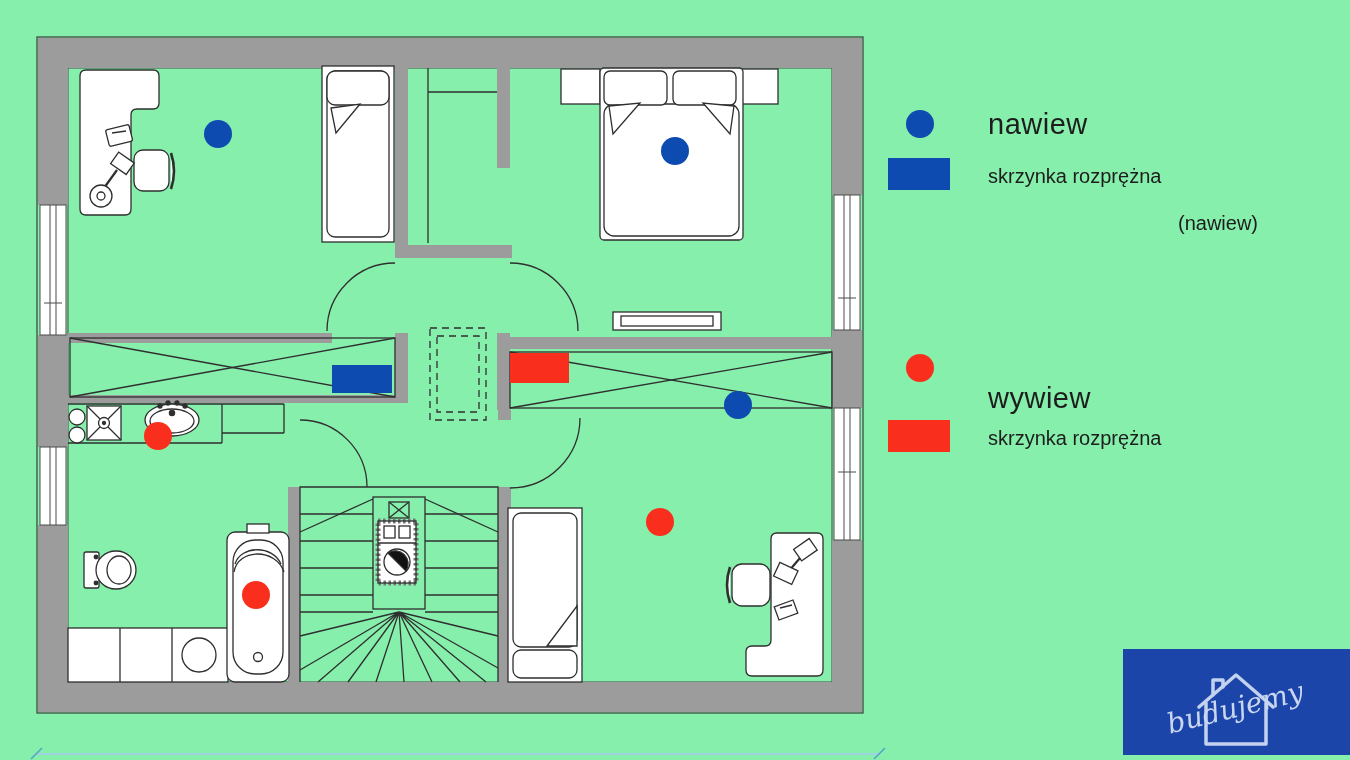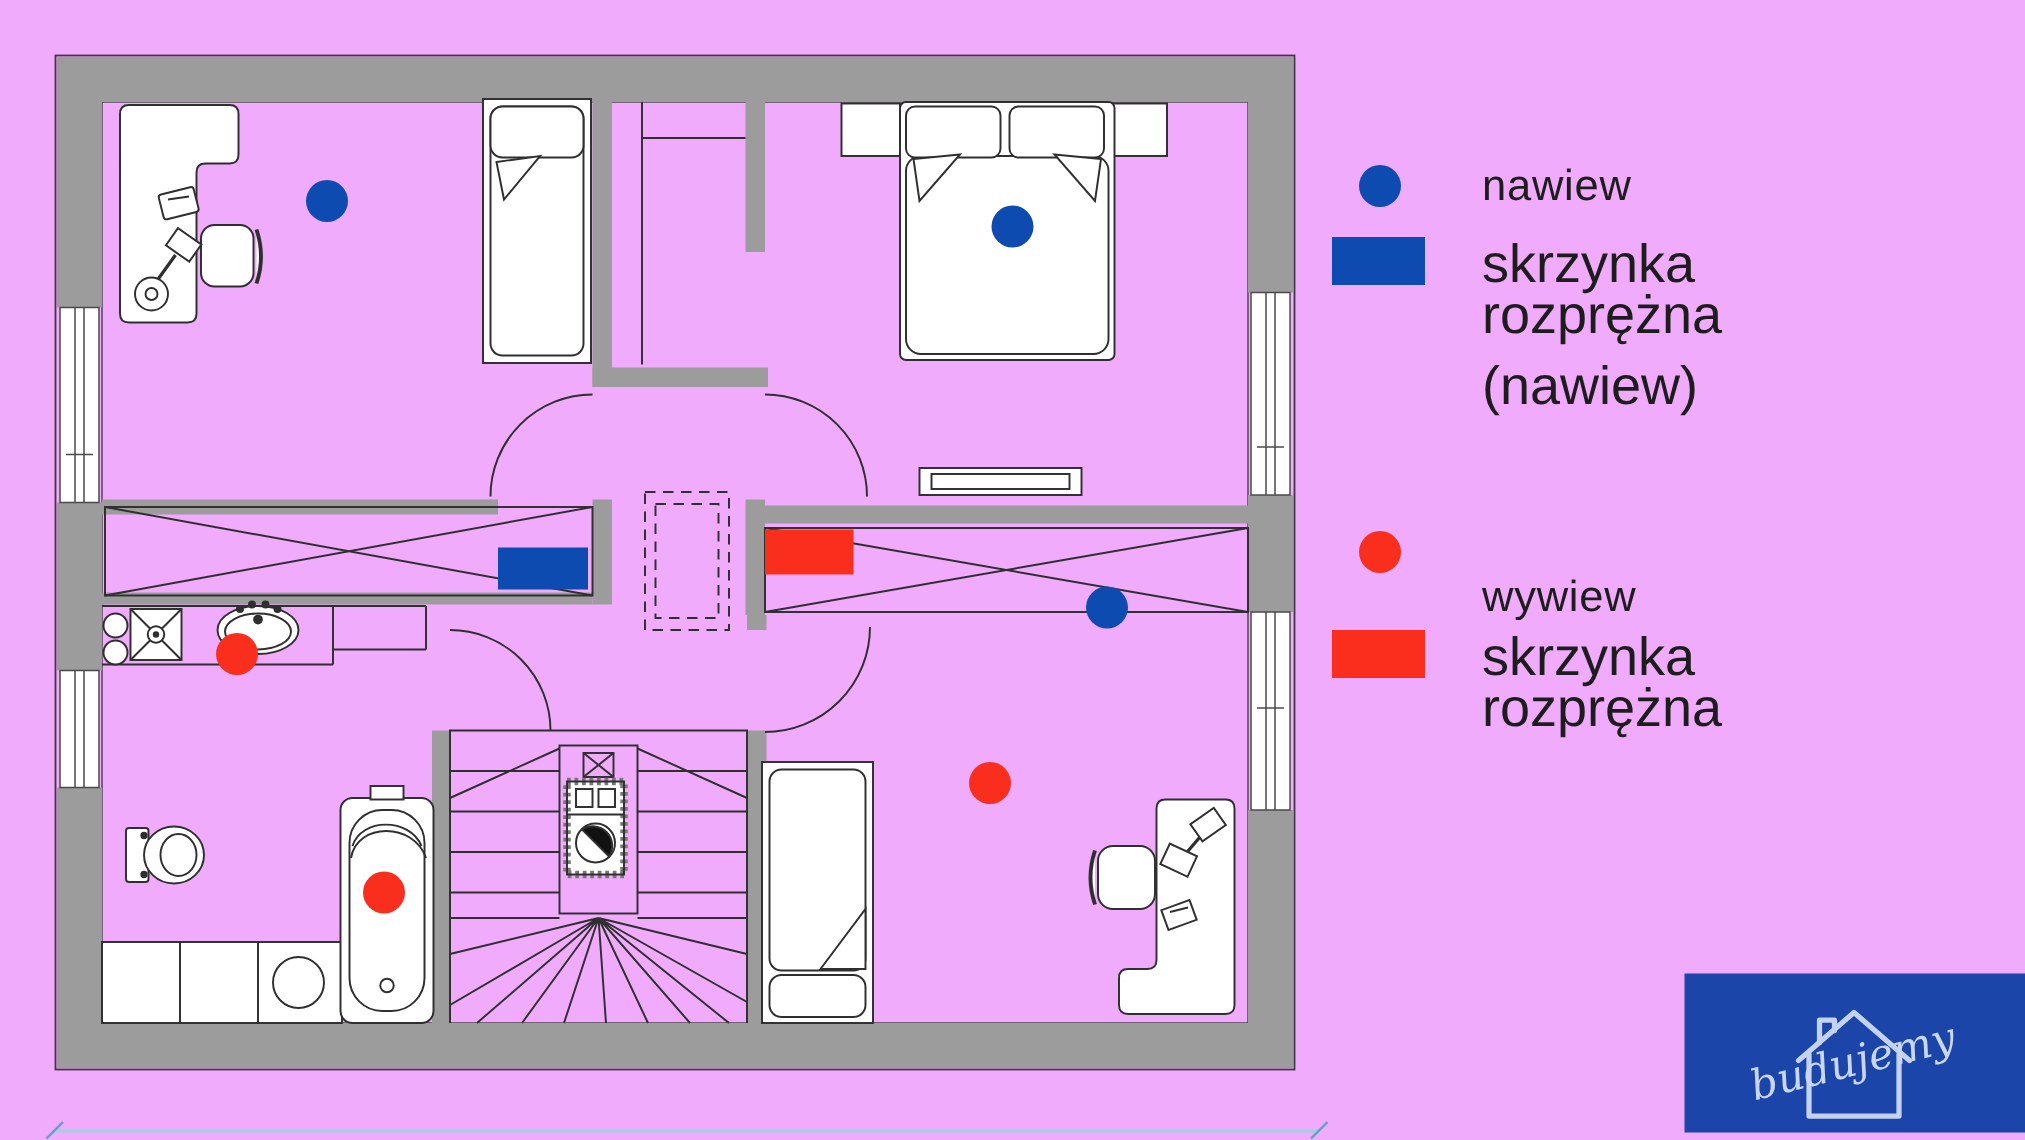--- a/index.html
+++ b/index.html
@@ -1,24 +1,24 @@
 <!DOCTYPE html>
 <html><head>
 <meta charset="utf-8">
 <style>
   html,body{margin:0;padding:0;background:#fff;}
-  .stage{position:relative;width:1350px;height:760px;background:#f0abfc;overflow:hidden;
+  .stage{position:relative;width:1350px;height:760px;background:#86efac;overflow:hidden;
          font-family:"Liberation Sans", sans-serif;}
   .plan-svg{position:absolute;left:0;top:0;}
   
   .legend-label{position:absolute;color:#1d1d1d;font-size:29px;line-height:34px;letter-spacing:0.5px;}
   .legend-dot{position:absolute;width:28px;height:28px;border-radius:50%;}
   .legend-rect{position:absolute;width:62px;height:32px;}
-  .legend-block{position:absolute;width:270px;text-align:left;color:#1d1d1d;font-size:36px;line-height:34px;}
-  .legend-block .line2{display:block;text-align:left;margin-top:13px;}
+  .legend-block{position:absolute;width:270px;text-align:left;color:#1d1d1d;font-size:20px;line-height:34px;}
+  .legend-block .line2{display:block;text-align:right;margin-top:13px;}
   
   .logo{position:absolute;left:1123px;top:649px;width:227px;height:106px;}
 </style>
 </head>
 <body>
 
 <div class="stage">
 
   <svg class="plan-svg" width="1350" height="760" viewBox="0 0 1350 760">
 

